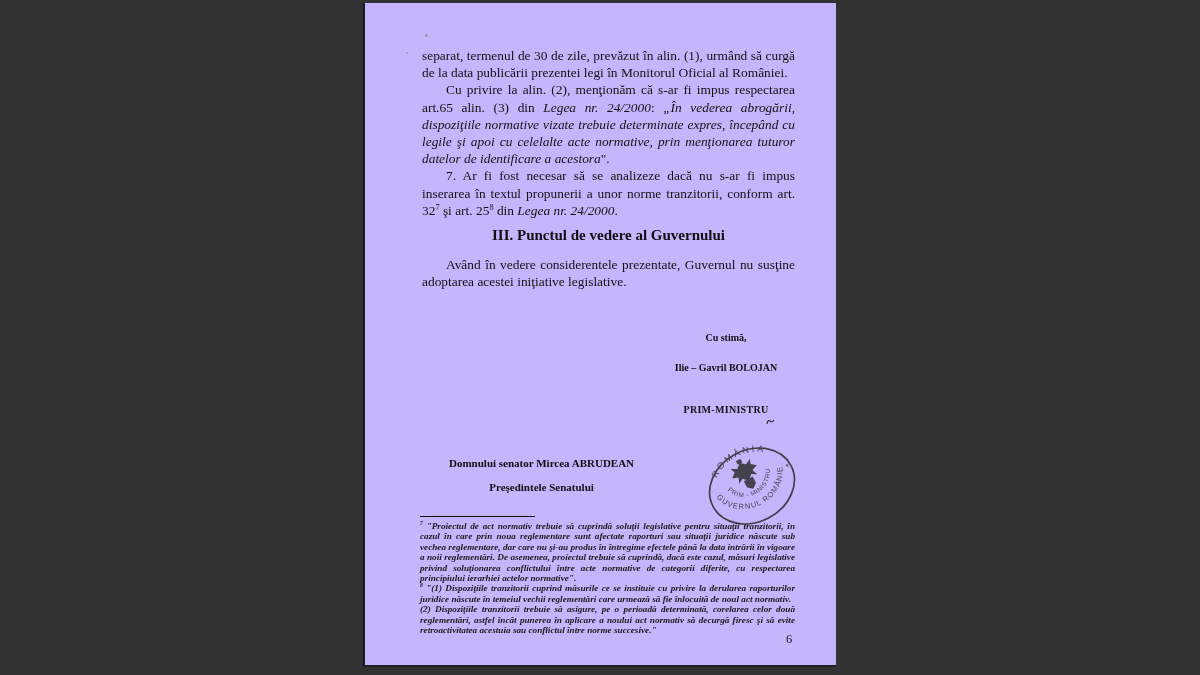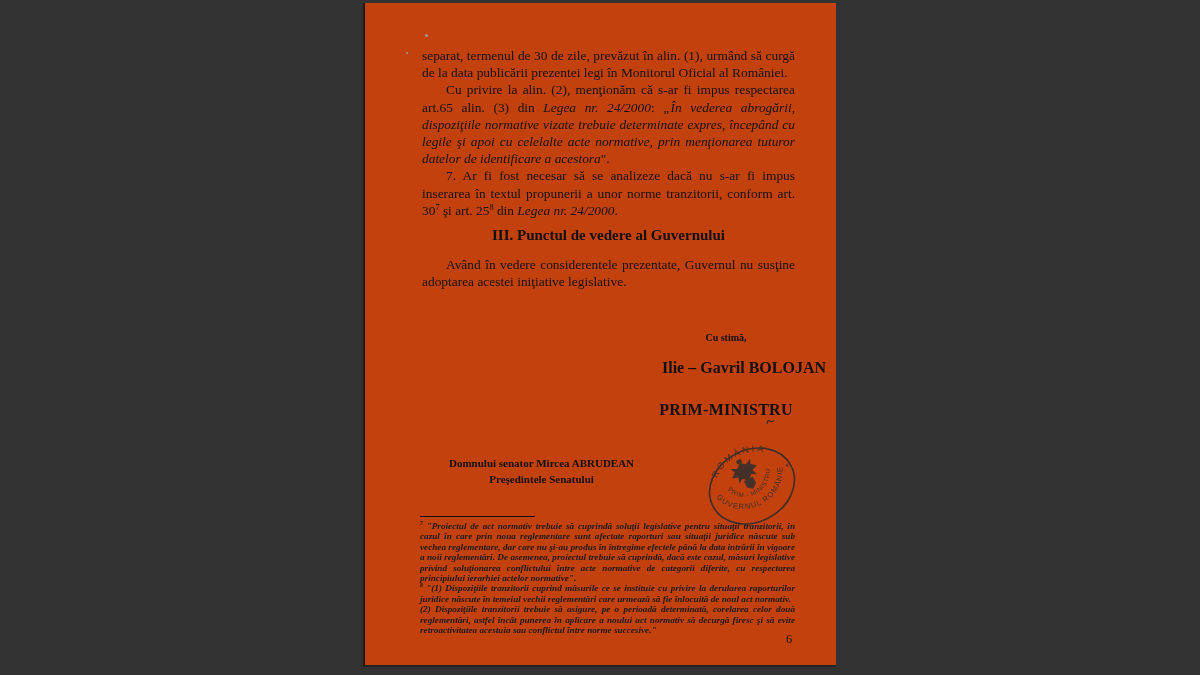--- a/index.html
+++ b/index.html
@@ -4,21 +4,21 @@
 <style>
   html,body{margin:0;padding:0;}
   body{
     width:1200px;height:675px;overflow:hidden;
     background:#323232;
     font-family:"Liberation Serif","DejaVu Serif",serif;
   }
   .stage{position:relative;width:1200px;height:675px;background:#323232;}
   .page{
     position:absolute;left:363px;top:3px;width:473px;height:664px;
-    background:#c2410c;color:#141414;
+    background:#c4b5fd;color:#141414;
     border-left:2px solid #1b1b1b;border-bottom:2px solid #222;
     box-sizing:border-box;
   }
   .speck{position:absolute;background:#9a9a9a;border-radius:50%;}
   .s1{left:60px;top:31px;width:3px;height:3px;}
   .s2{left:41px;top:49px;width:2px;height:2px;}
 
   .body-text{
     position:absolute;left:57px;top:44px;width:373px;
     font-size:13.4px;line-height:17.2px;text-align:justify;color:#121212;
@@ -30,30 +30,30 @@
     margin:8px 0 12px 0;text-align:center;font-size:15px;font-weight:bold;color:#101010;
   }
   .p-bold{font-weight:normal;}
   sup{font-size:.62em;line-height:0;}
 
   .sig{
     position:absolute;left:261px;top:326px;width:200px;text-align:center;
     font-weight:bold;color:#101010;
   }
   .sig-salutation{font-size:10px;line-height:17px;margin:0;}
-  .sig-name{font-size:16px;line-height:17px;margin:13px 0 0 0;text-align:right;}
-  .sig-title{font-size:16px;line-height:17px;margin:25px 0 0 0;letter-spacing:.3px;}
+  .sig-name{font-size:10px;line-height:17px;margin:13px 0 0 0;}
+  .sig-title{font-size:10px;line-height:17px;margin:25px 0 0 0;letter-spacing:.3px;}
   .sig-mark{position:absolute;left:401px;top:414px;}
 
   .addr{
     position:absolute;left:84px;top:452px;
     font-weight:bold;font-size:11px;line-height:16px;color:#101010;text-align:center;
   }
   .addr p{margin:0;}
-  .addr p + p{margin-top:0;}
+  .addr p + p{margin-top:8px;}
 
   .stamp{position:absolute;left:338px;top:441px;width:98px;height:84px;}
 
   .fn-rule{position:absolute;left:55px;top:513px;width:115px;border-top:1.6px solid #111;}
   .footnotes{
     position:absolute;left:55px;top:518px;width:375px;
     font-size:9.2px;line-height:10.4px;font-style:italic;font-weight:600;
     text-align:justify;color:#1a1a1a;
   }
   .footnotes p{margin:0;}
@@ -67,21 +67,21 @@
 
 <div class="stage">
   <div class="page">
 
     <div class="speck s1"></div>
     <div class="speck s2"></div>
 
     <div class="body-text">
       <p><span>separat, termenul de 30 de zile, prevăzut în alin. (1), urmând să curgă de la data publicării prezentei legi în Monitorul Oficial al României.</span></p>
       <p class="ind"><span>Cu privire la alin. (2), menţionăm că s-ar fi impus respectarea art.65 alin. (3) din </span><span class="it">Legea nr. 24/2000</span><span>: </span><span class="it">„În vederea abrogării, dispoziţiile normative vizate trebuie determinate expres, începând cu legile şi apoi cu celelalte acte normative, prin menţionarea tuturor datelor de identificare a acestora</span><span>".</span></p>
-      <p class="ind"><span>7. Ar fi fost necesar să se analizeze dacă nu s-ar fi impus inserarea în textul propunerii a unor norme tranzitorii, conform art. 30</span><sup>7</sup><span> şi art. 25</span><sup>8</sup><span> din </span><span class="it">Legea nr. 24/2000</span><span>.</span></p>
+      <p class="ind"><span>7. Ar fi fost necesar să se analizeze dacă nu s-ar fi impus inserarea în textul propunerii a unor norme tranzitorii, conform art. 32</span><sup>7</sup><span> şi art. 25</span><sup>8</sup><span> din </span><span class="it">Legea nr. 24/2000</span><span>.</span></p>
       <h3 class="section-heading">III. Punctul de vedere al Guvernului</h3>
       <p class="ind p-bold">Având în vedere considerentele prezentate, Guvernul nu susţine adoptarea acestei iniţiative legislative.</p>
     </div>
 
     <div class="sig">
       <p class="sig-salutation">Cu stimă,</p>
       <p class="sig-name">Ilie – Gavril BOLOJAN</p>
       <p class="sig-title">PRIM-MINISTRU</p>
     </div>
     <svg class="sig-mark" width="9" height="9" viewBox="0 0 9 9">

